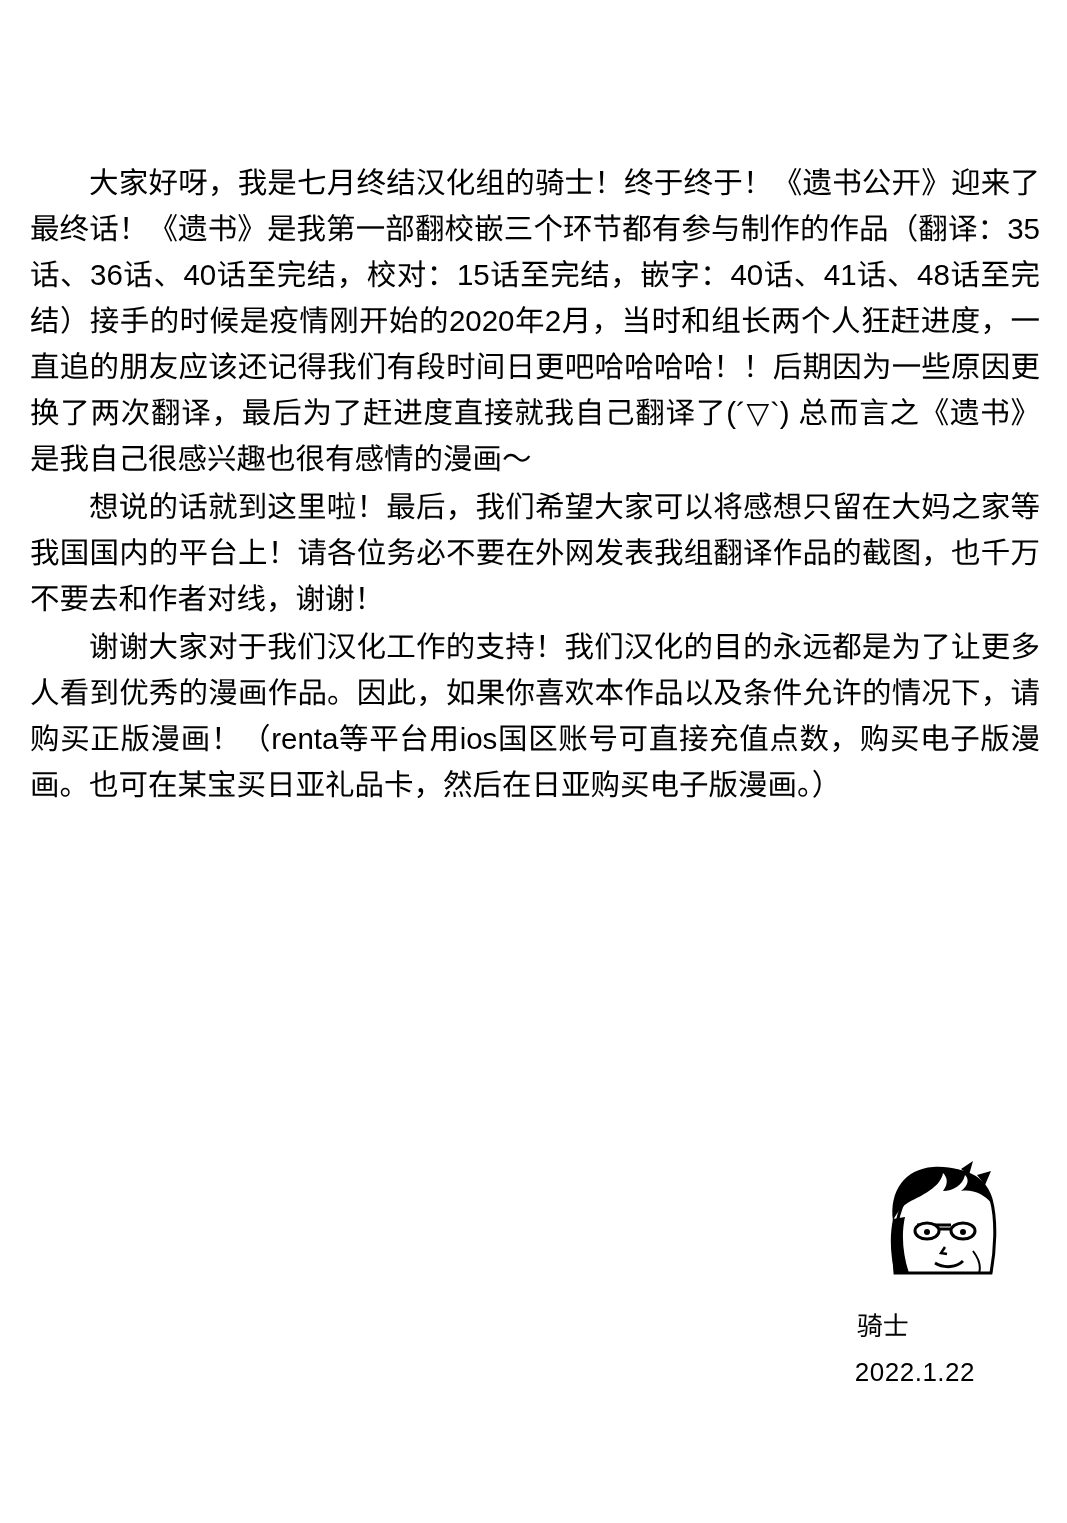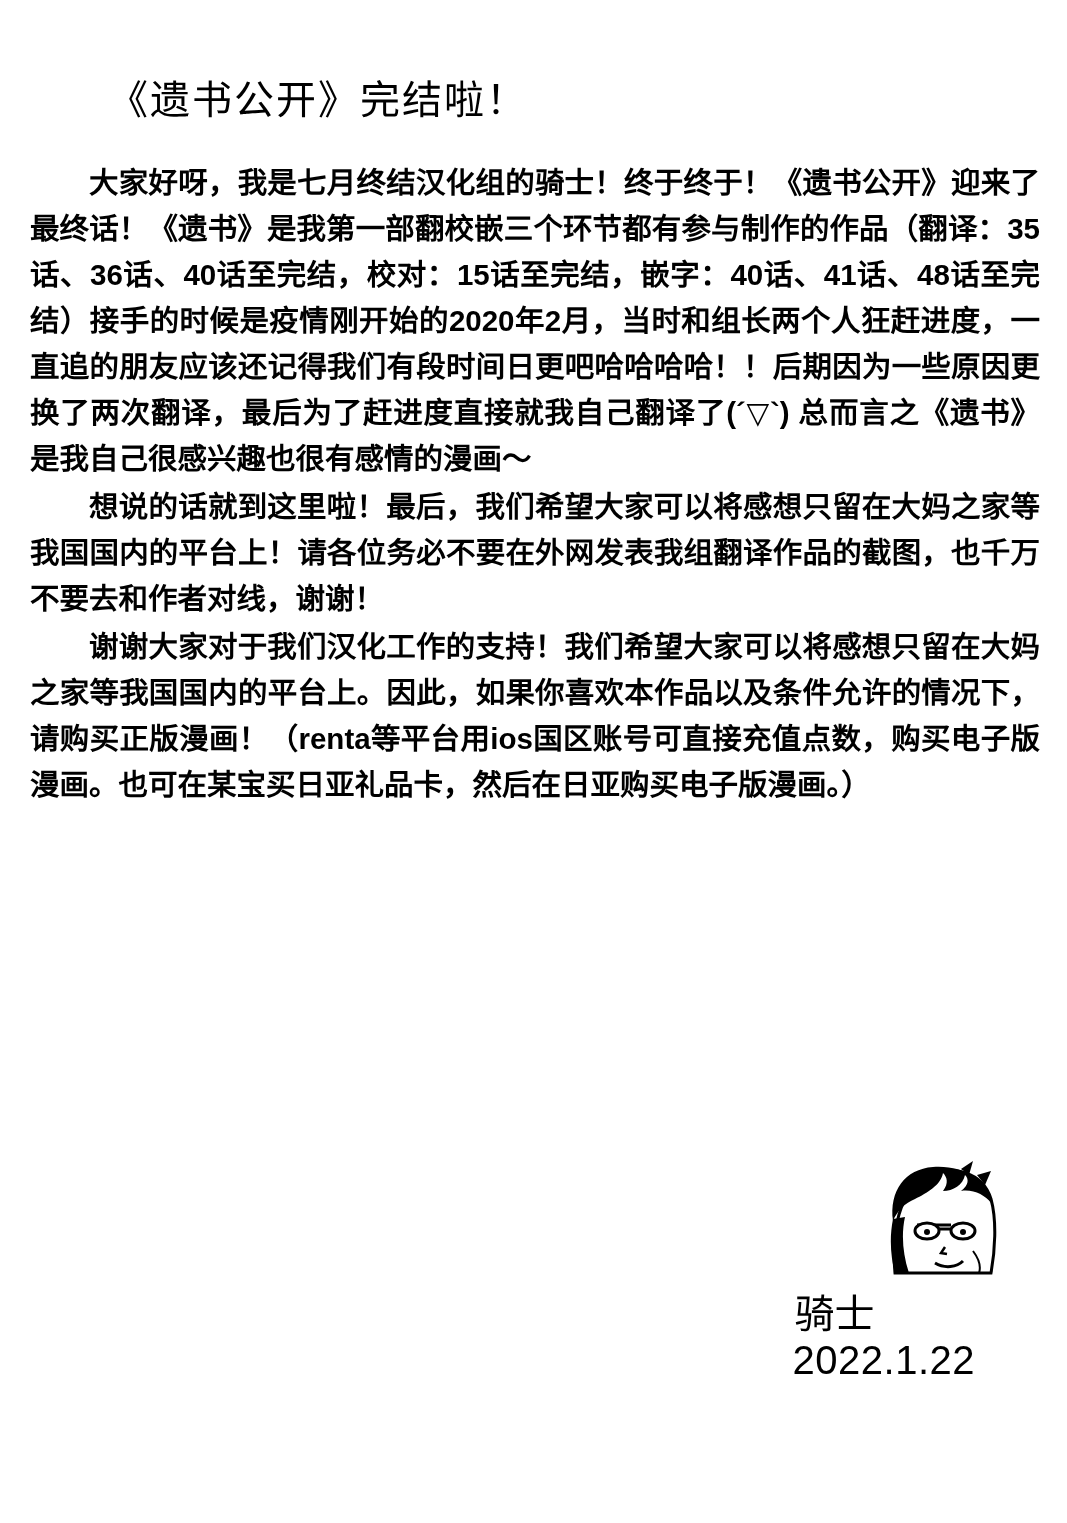--- a/index.html
+++ b/index.html
@@ -35,28 +35,27 @@
     top: 160px;
     width: 1010px;
     font-size: 29.5px;
     line-height: 46px;
     text-align: justify;
     text-justify: inter-character;
   }
   .para {
     margin: 0 0 2px 0;
     text-indent: 2em;
-    font-weight: bold;
   }
   .signature-block {
     position: absolute;
     right: 92px;
-    bottom: 140px;
+    bottom: 128px;
     text-align: left;
-    font-size: 40px;
+    font-size: 26px;
     line-height: 46px;
   }
   .sig-name {
     margin-left: 2px;
   }
   .sig-date {
     letter-spacing: 0.5px;
   }
   .avatar {
     position: absolute;
@@ -69,26 +68,25 @@
   }
   .avatar svg {
     display: block;
   }
 </style>
 </head>
 <body>
 
 <div class="page">
 
-  <div class="doc-title">《遗书公开》完结啦！</div>
 
   <div class="body-text">
     <p class="para">大家好呀，我是七月终结汉化组的骑士！终于终于！《遗书公开》迎来了最终话！《遗书》是我第一部翻校嵌三个环节都有参与制作的作品（翻译：35话、36话、40话至完结，校对：15话至完结，嵌字：40话、41话、48话至完结）接手的时候是疫情刚开始的2020年2月，当时和组长两个人狂赶进度，一直追的朋友应该还记得我们有段时间日更吧哈哈哈哈！！后期因为一些原因更换了两次翻译，最后为了赶进度直接就我自己翻译了(´▽`) 总而言之《遗书》是我自己很感兴趣也很有感情的漫画～</p>
     <p class="para">想说的话就到这里啦！最后，我们希望大家可以将感想只留在大妈之家等我国国内的平台上！请各位务必不要在外网发表我组翻译作品的截图，也千万不要去和作者对线，谢谢！</p>
-    <p class="para">谢谢大家对于我们汉化工作的支持！我们希望大家可以将感想只留在大妈之家等我国国内的平台上。因此，如果你喜欢本作品以及条件允许的情况下，请购买正版漫画！（renta等平台用ios国区账号可直接充值点数，购买电子版漫画。也可在某宝买日亚礼品卡，然后在日亚购买电子版漫画。）</p>
+    <p class="para">谢谢大家对于我们汉化工作的支持！我们汉化的目的永远都是为了让更多人看到优秀的漫画作品。因此，如果你喜欢本作品以及条件允许的情况下，请购买正版漫画！（renta等平台用ios国区账号可直接充值点数，购买电子版漫画。也可在某宝买日亚礼品卡，然后在日亚购买电子版漫画。）</p>
   </div>
 
   <div class="avatar">
     <svg width="140" height="140" viewBox="0 0 140 140" xmlns="http://www.w3.org/2000/svg">
       <rect x="0" y="0" width="140" height="140" fill="#ffffff"></rect>
 
       <path d="M30 118 C26 76 34 36 62 22 C88 8 118 18 126 44 C132 66 130 96 126 118 Z" fill="#ffffff" stroke="#000000" stroke-width="3"></path>
 
       <path d="M28 66 C24 36 40 14 68 12 C98 10 122 24 126 48 C120 40 108 34 96 36 C104 30 104 24 100 20 C98 30 88 36 78 36 C84 28 82 22 78 18 C76 30 62 38 50 44 C40 48 32 56 28 66 Z" fill="#000000"></path>
 

